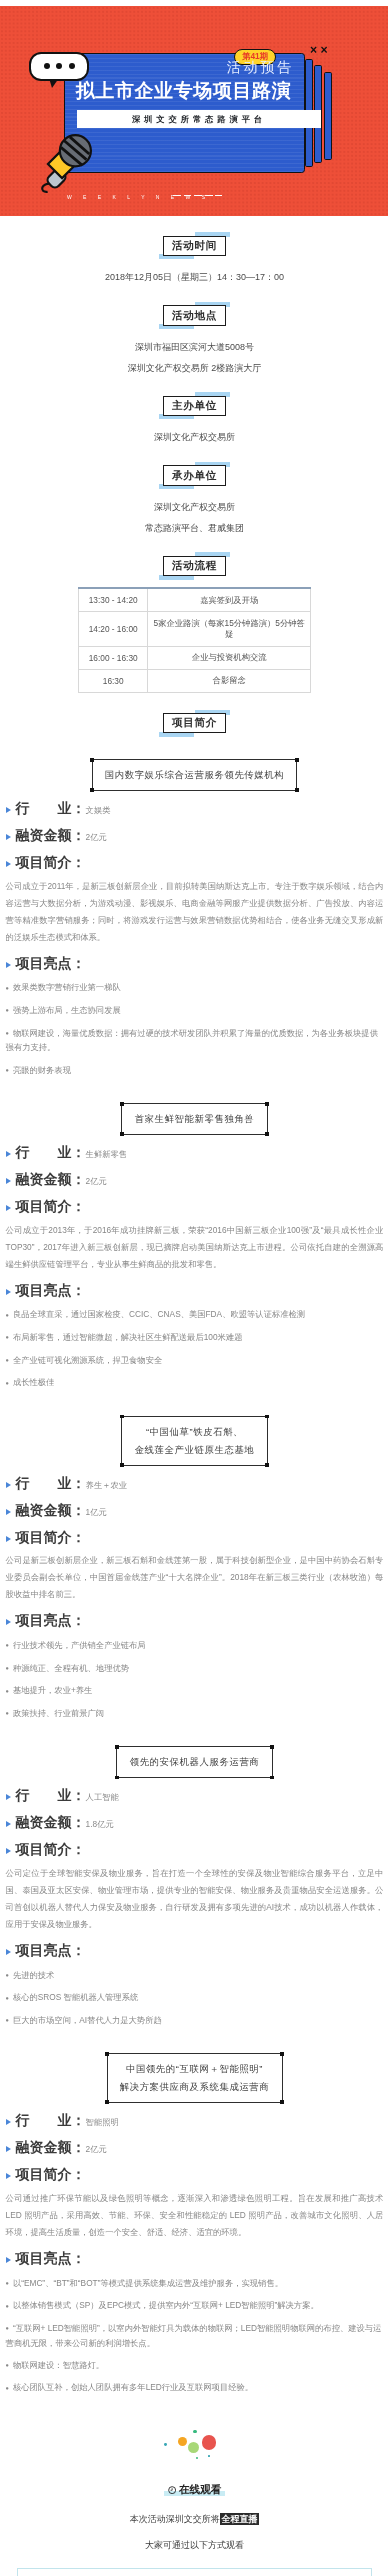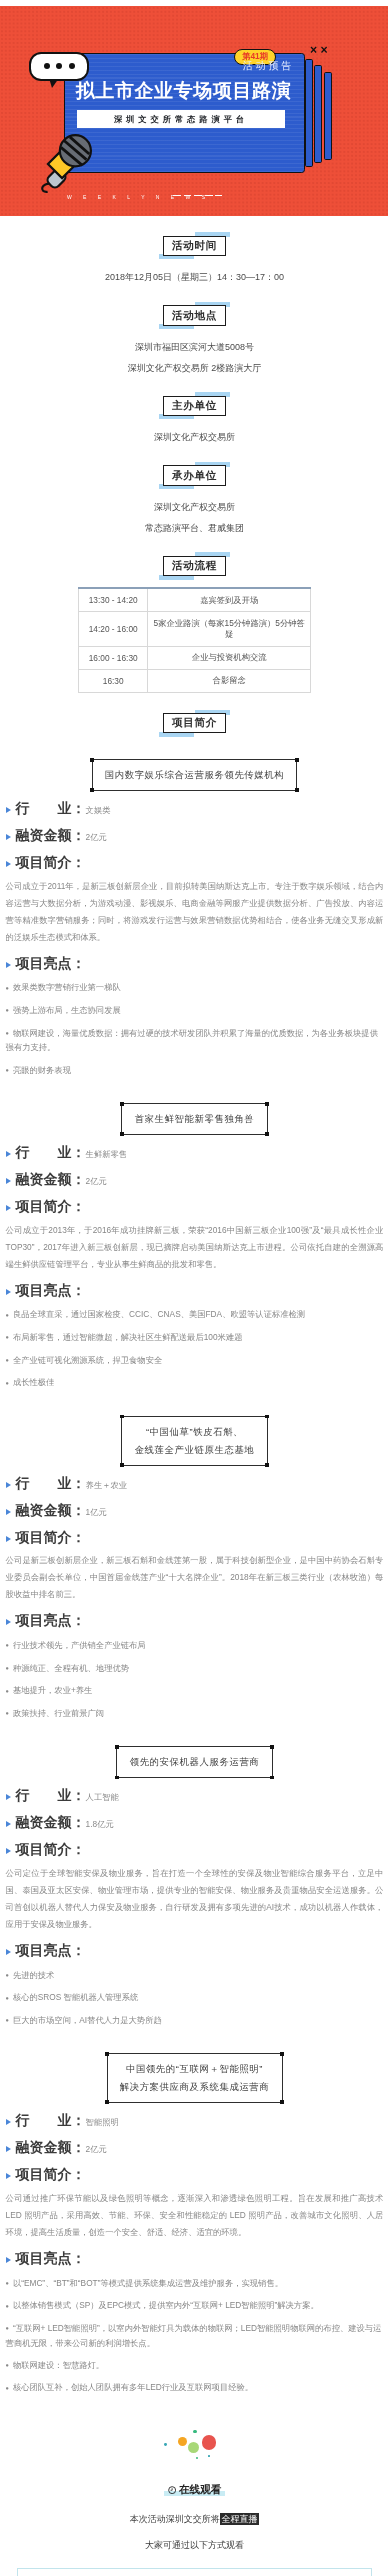--- a/index.html
+++ b/index.html
@@ -13,24 +13,24 @@
   .b-panel{position:absolute;width:6.1px;background:#2d5ccd;border:1.7px solid #111;border-radius:1.7px;}
   .b-p1{left:305px;top:53px;height:106px;} .b-p2{left:314px;top:59px;height:96px;} .b-p3{left:324px;top:66px;height:86px;}
   .b-xx{position:absolute;left:310px;top:37px;font-weight:bold;font-size:12.2px;color:#111;letter-spacing:3.3px;}
   .b-badge{position:absolute;left:234px;top:43px;background:#ffd32a;border:1.7px solid #111;border-radius:9px;
     padding:1.7px 7.2px;font-size:8.3px;font-weight:bold;color:#e83a28;}
   .b-bubble{position:absolute;left:29.4px;top:46px;width:56px;height:25.6px;background:#fff;border:2.2px solid #111;
     border-radius:12.2px;display:flex;align-items:center;justify-content:center;gap:6.7px;}
   .b-bubble i{width:6.1px;height:6.1px;background:#111;border-radius:50%;}
   .b-tail{position:absolute;left:49px;top:72px;width:0;height:0;border-left:3.3px solid transparent;
     border-right:7.8px solid transparent;border-top:10px solid #111;}
-  .b-pre{position:absolute;left:167px;top:53px;width:127px;text-align:right;font-size:10px;color:#e4ecff;letter-spacing:2.8px;}
+  .b-pre{position:absolute;left:167px;top:53px;width:127px;text-align:right;font-size:14px;color:#e4ecff;letter-spacing:2.8px;}
   .b-title{position:absolute;left:64px;top:72px;width:239px;text-align:center;font-size:19px;font-weight:bold;
     color:#fff;letter-spacing:0.6px;}
-  .b-sub{position:absolute;left:77px;top:104px;width:208px;height:18px;background:#fff;text-align:center;
+  .b-sub{position:absolute;left:77px;top:104px;width:244px;height:18px;background:#fff;text-align:center;
     line-height:18px;font-size:8.3px;font-weight:bold;letter-spacing:3.9px;color:#23262b;}
   .b-mic{position:absolute;left:33px;top:127px;}
   .b-weekly{position:absolute;left:67px;top:188px;font-size:5px;letter-spacing:5px;color:#fff;}
   .b-stripe{position:absolute;left:173px;top:189px;width:49px;height:1.7px;
     background:repeating-linear-gradient(90deg,#fff 0 7.8px,transparent 7.8px 10.6px);}
   
   .sec{text-align:center;margin-top:20px;}
   .sec-label{position:relative;display:inline-block;border:1.1px solid #1c1c1c;background:#fff;
     padding:2.2px 8.3px;font-size:10.6px;font-weight:bold;color:#2e2e2e;letter-spacing:0.6px;}
   .sec-label::before{content:"";position:absolute;top:-4.4px;right:-5px;width:58%;height:5px;background:#a9d5f2;z-index:-1;}
@@ -62,21 +62,21 @@
   .d1{width:2.8px;height:2.8px;background:#3aa7b5;left:0;top:16.7px;}
   .d2{width:9px;height:9px;background:#f5a623;left:14.4px;top:11px;}
   .d3{width:3.9px;height:3.9px;background:#35b97e;left:29px;top:3.3px;}
   .d4{width:11px;height:11px;background:#a8d878;left:24.4px;top:15.6px;}
   .d5{width:14.4px;height:14.4px;background:#e8544e;left:38px;top:9px;}
   .d6{width:2.2px;height:2.2px;background:#35b97e;left:32px;top:31px;}
   .d7{width:1.7px;height:1.7px;background:#3aa7b5;left:44px;top:29px;}
   .watch-title{margin-top:16.7px;text-align:center;font-size:10.6px;font-weight:bold;color:#222;}
   .watch-title .hl-bg{background:linear-gradient(180deg,transparent 58%,#c9ecf4 58%);padding:0 3.3px 1.1px;}
   .watch-line{margin-top:14.4px;text-align:center;font-size:9px;color:#3c3c3c;line-height:16.7px;}
-  .live-tag{background:#2b2b2b;color:#fff;font-weight:normal;padding:1.1px 1.7px;}
+  .live-tag{background:#2b2b2b;color:#fff;font-weight:bold;padding:1.1px 1.7px;}
   .live-box{margin:14.4px 16.7px 0;border:0.6px solid #c2e4ec;padding:14.4px 0 24.4px;text-align:center;}
   .live-box .tip{font-size:8.3px;color:#3c3c3c;margin:3.3px 0 0;}
   .plus{margin:16.7px 0;font-size:11px;color:#2a95a5;}
   .qr{position:relative;width:96px;height:104px;margin:12.2px auto 0;background:#fff;}
   .qr-noise{position:absolute;left:5.6px;top:5.6px;right:5.6px;bottom:5.6px;
     background:repeating-linear-gradient(0deg,#000 0 3.9px,#fff 3.9px 7.2px,#000 7.2px 10px,#fff 10px 15px),
                repeating-linear-gradient(90deg,#000 0 3.3px,#fff 3.3px 7.8px,#000 7.8px 10.6px,#fff 10.6px 15.6px);
     background-blend-mode:lighten;}
   .finder{position:absolute;width:19px;height:19px;background:#fff;border:3.3px solid #000;}
   .finder::before{content:"";position:absolute;left:3.9px;top:3.9px;width:11px;height:11px;background:#000;}

